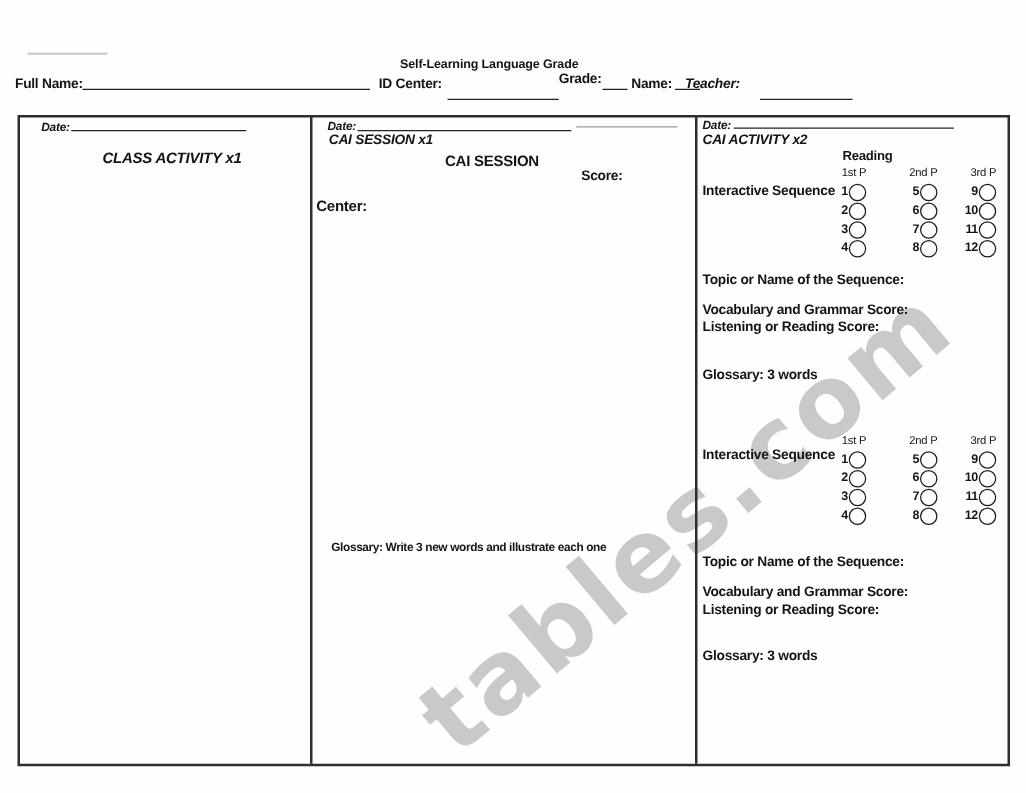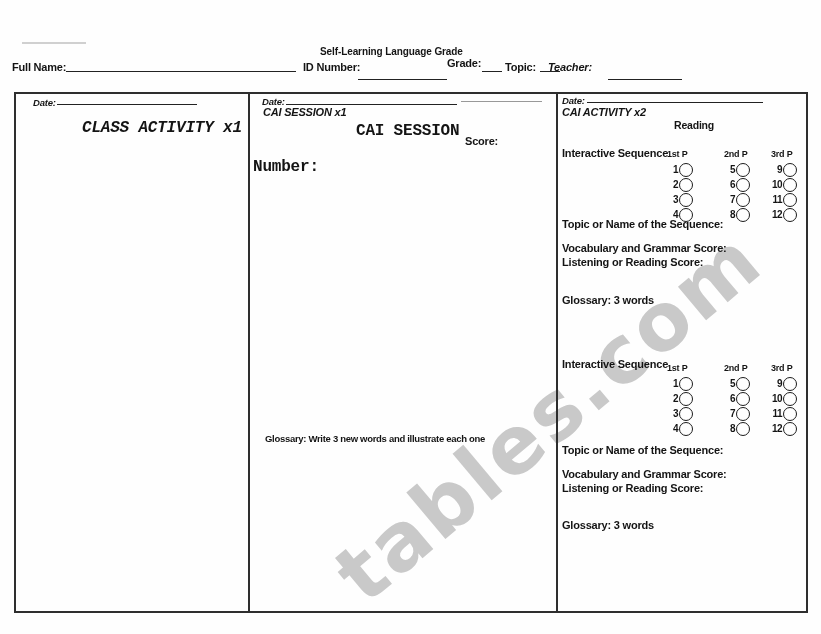--- a/index.html
+++ b/index.html
@@ -6,65 +6,65 @@
   body{
     width:821px;height:634px;position:relative;overflow:hidden;
     background:#fefefe;
     font-family:"Liberation Sans", sans-serif;
     color:#141414;
   }
   .abs{position:absolute;white-space:nowrap;}
   .b{font-weight:bold;}
   .bi{font-weight:bold;font-style:italic;}
   .t10{font-size:11px;letter-spacing:-0.2px;}
-  .t11{font-size:16px;letter-spacing:-0.2px;font-family:Liberation Mono, monospace;}
+  .t11{font-size:12px;letter-spacing:-0.2px;}
   .t95{font-size:9.5px;letter-spacing:-0.2px;}
   .uline{position:absolute;border-bottom:1.5px solid #222;}
   .grayline{position:absolute;border-bottom:1.5px solid #999;}
   .faint{position:absolute;border-bottom:2px solid #c4c4c4;opacity:0.8;}
   #wmark{
     position:absolute;left:322px;top:555px;z-index:0;
     transform:rotate(-40deg);transform-origin:0 0;
     font-family:"DejaVu Sans", sans-serif;font-weight:800;
     font-size:80px;letter-spacing:3px;line-height:1;
     color:#c9c9c9;
   }
   #sheet{position:absolute;left:14px;top:92px;width:790px;height:517px;
     border:2px solid #2e2e2e;z-index:1;background:transparent;}
   .divider{position:absolute;top:92px;height:519px;width:0;border-left:2px solid #2e2e2e;z-index:1;}
   .z{z-index:2;}
   
   .seq-grid{position:absolute;left:656px;display:flex;z-index:2;}
   .seq-col{width:37px;}
   .seq-col-1{margin-left:20px;}
   .seq-col-2{margin-left:10px;}
-  .seq-head{height:13px;font-size:9px;font-weight:bold;text-align:left;padding-left:11px;letter-spacing:-0.2px;margin-top:16px;}
+  .seq-head{height:13px;font-size:9px;font-weight:normal;text-align:right;padding-left:11px;letter-spacing:-0.2px;}
   .seq-row{height:15px;display:flex;align-items:center;justify-content:flex-end;}
   .seq-num{width:21px;text-align:right;font-size:10px;font-weight:bold;padding-right:1px;letter-spacing:-0.5px;}
   .seq-circle{width:12px;height:12px;border:1.5px solid #1c1c1c;border-radius:50%;background:transparent;flex:0 0 auto;}
 </style>
 </head>
 <body>
 
 <div id="wmark">tables.com</div>
 
 <div class="faint" style="left:22px;top:42px;width:64px;"></div>
 
 <div class="abs b z" style="left:320px;top:46px;font-size:10px;letter-spacing:-0.1px;">Self-Learning Language Grade</div>
 
 <span class="abs b t10 z" style="left:12px;top:61px;">Full Name:</span>
 <div class="uline z" style="left:66px;top:58px;width:230px;height:13px;"></div>
 
-<span class="abs b t10 z" style="left:303px;top:61px;">ID Number:</span>
+<span class="abs b t10 z" style="left:303px;top:61px;">ID Center:</span>
 <div class="uline z" style="left:358px;top:66px;width:89px;height:13px;"></div>
 
 <span class="abs b t10 z" style="left:447px;top:45px;margin-top:12px;">Grade:</span>
 <div class="uline z" style="left:482px;top:58px;width:20px;height:13px;"></div>
 
-<span class="abs b t10 z" style="left:505px;top:61px;">Topic:</span>
+<span class="abs b t10 z" style="left:505px;top:61px;">Name:</span>
 <div class="uline z" style="left:540px;top:58px;width:20px;height:13px;"></div>
 
 <span class="abs b t10 z" style="left:548px;top:61px;font-style:italic;">Teacher:</span>
 <div class="uline z" style="left:608px;top:66px;width:74px;height:13px;"></div>
 
 <div id="sheet"></div>
 <div class="divider" style="left:248px;"></div>
 <div class="divider" style="left:556px;"></div>
 
 <div>
@@ -74,21 +74,21 @@
 </div>
 
 <div>
   <span class="abs bi t95 z" style="left:262px;top:96px;">Date:</span>
   <div class="uline z" style="left:286px;top:91px;width:171px;height:13px;"></div>
   <div class="grayline z" style="left:461px;top:88px;width:81px;height:13px;"></div>
 
   <span class="abs bi t10 z" style="left:263px;top:106px;">CAI SESSION x1</span>
   <span class="abs b t11 z" style="left:356px;top:122px;">CAI SESSION</span>
   <span class="abs b t10 z" style="left:465px;top:135px;">Score:</span>
-  <span class="abs b t11 z" style="left:253px;top:158px;">Number:</span>
+  <span class="abs b t11 z" style="left:253px;top:158px;">Center:</span>
   <span class="abs b z" style="left:265px;top:433px;font-size:9.5px;letter-spacing:-0.3px;">Glossary: Write 3 new words and illustrate each one</span>
 </div>
 
 <div>
   <span class="abs bi t95 z" style="left:562px;top:95px;">Date:</span>
   <div class="uline z" style="left:587px;top:89px;width:176px;height:13px;"></div>
 
   <span class="abs bi t10 z" style="left:562px;top:106px;">CAI ACTIVITY x2</span>
   <span class="abs b z" style="left:674px;top:119px;font-size:10.5px;letter-spacing:-0.2px;">Reading</span>
 

